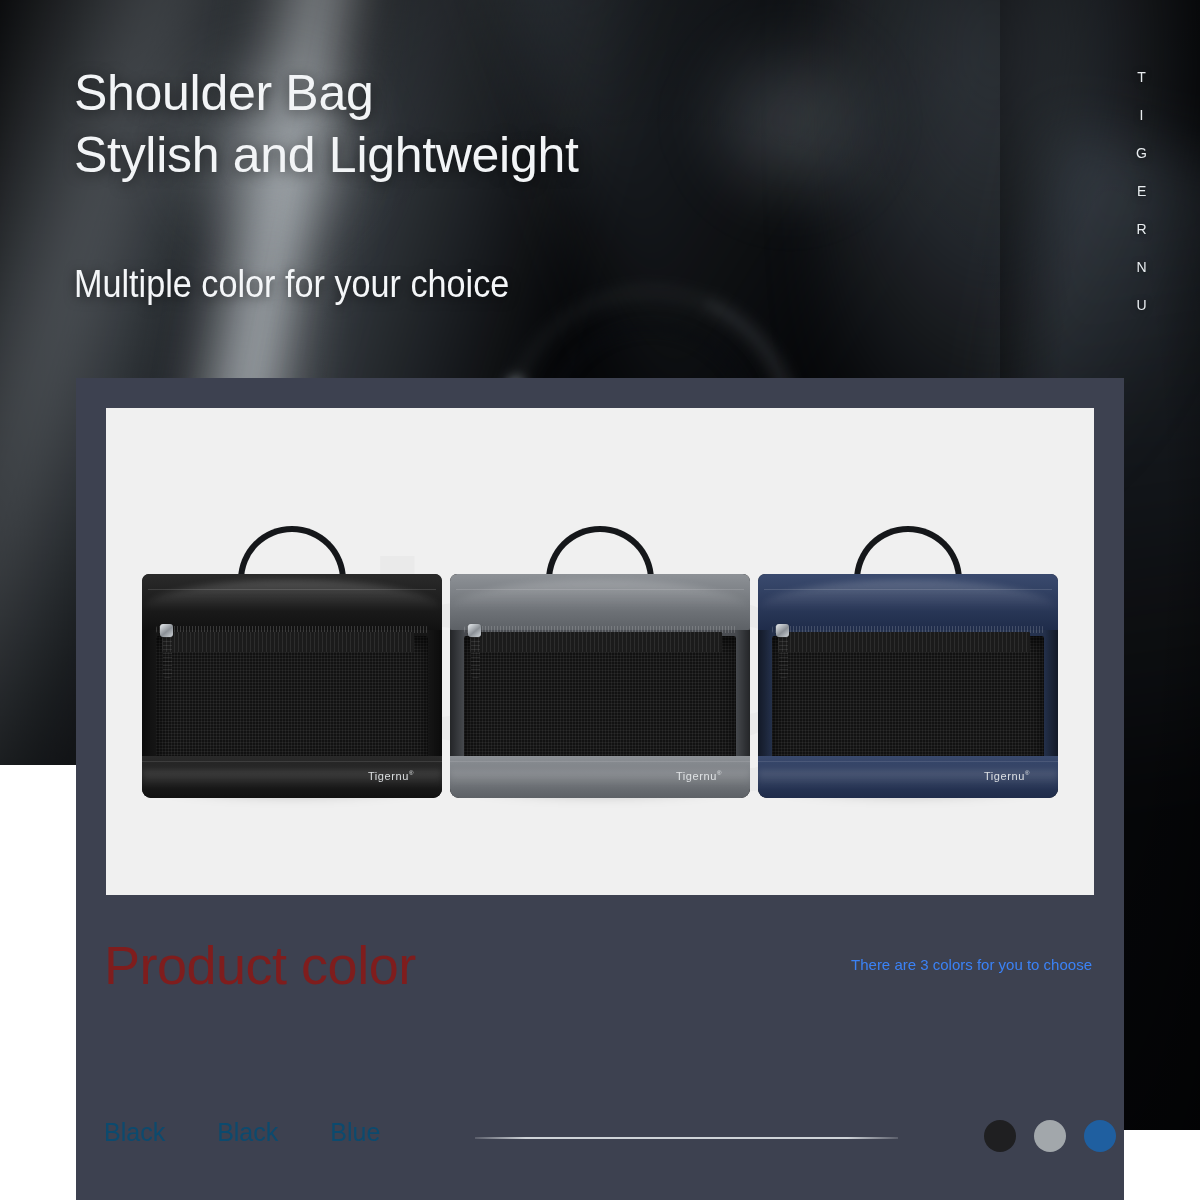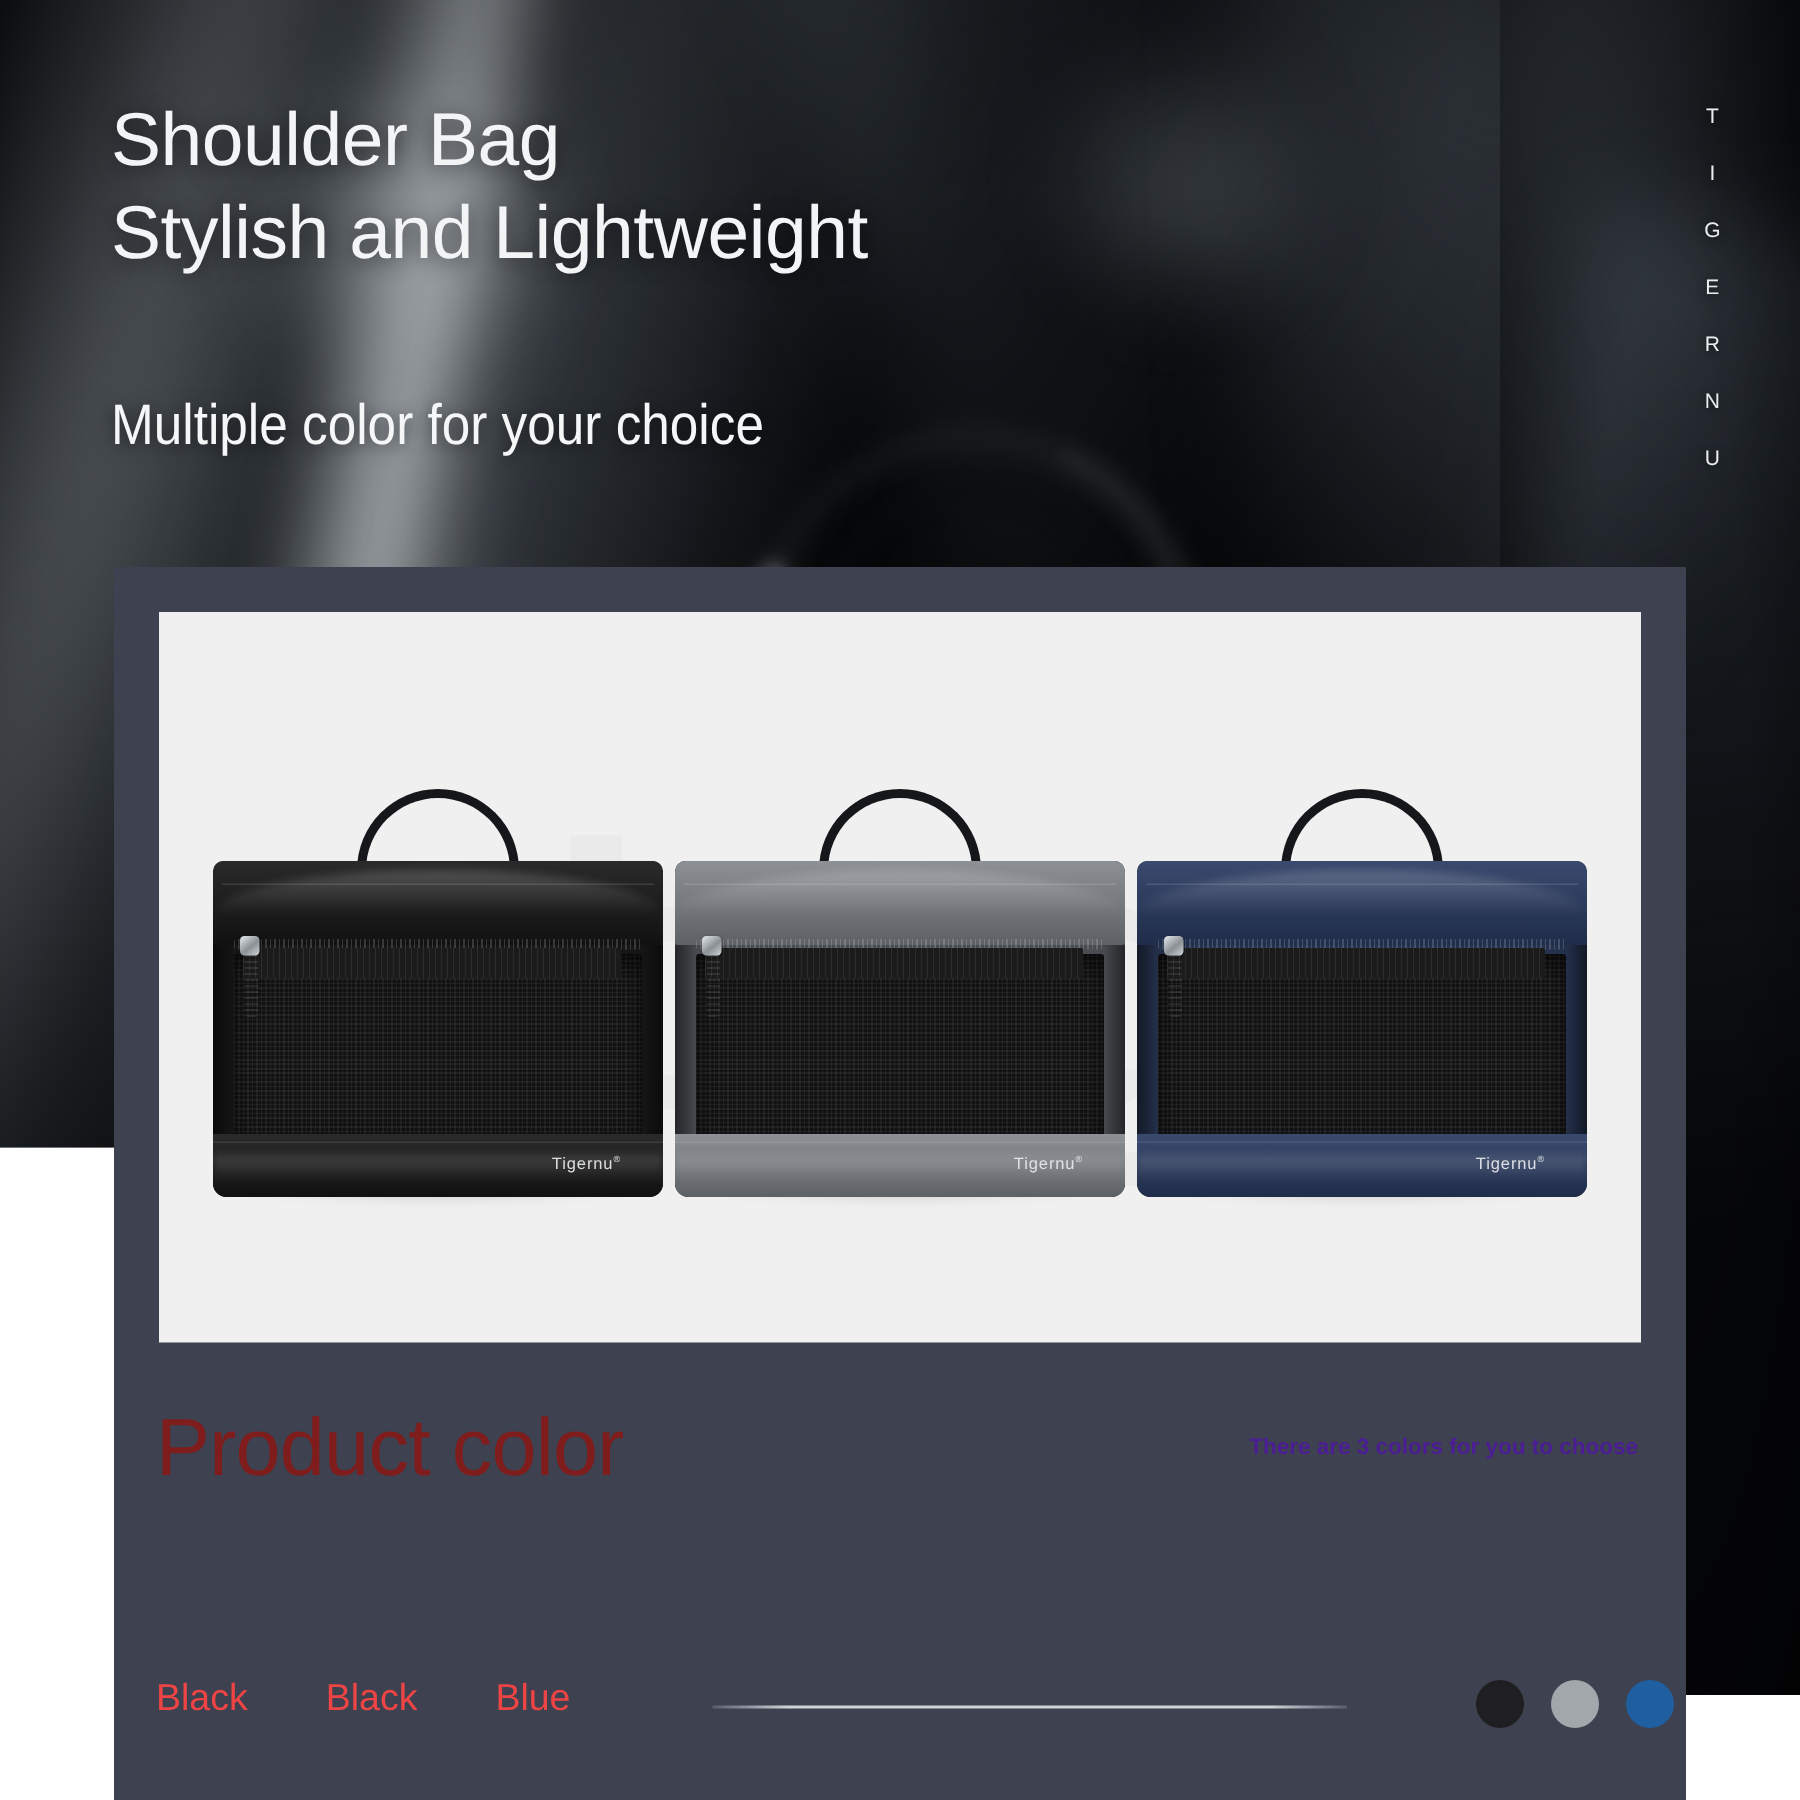--- a/index.html
+++ b/index.html
@@ -219,27 +219,27 @@
   .c-blue .flap, .c-blue .base { background: linear-gradient(180deg, #3a4a6e, #1f2c4a); }
   .c-blue .body { background: #26334f; }
 
   
   .product-title {
     position: absolute; left: 104px; top: 934px;
     color: #7f1d1d; font-size: 54px; font-weight: 400; letter-spacing: -0.5px;
   }
   .product-caption {
     position: absolute; right: 108px; top: 956px;
-    color: #4c1d95; font-size: 15px; font-weight: 700;
+    color: #3b82f6; font-size: 15px; font-weight: 400;
   }
   .color-row {
     position: absolute; left: 104px; right: 84px; top: 1118px; height: 42px;
   }
   .color-labels { position: absolute; left: 0; top: 0; display: flex; gap: 52px; }
-  .color-labels span { color: #ef4444; font-size: 25px; font-weight: 400; }
+  .color-labels span { color: #0c4a6e; font-size: 25px; font-weight: 400; }
   .rule {
     position: absolute; left: 371px; top: 19px; width: 423px; height: 2px;
     background: linear-gradient(90deg, rgba(255,255,255,.15), #cfd3d8 12%, #cfd3d8 88%, rgba(255,255,255,.15));
   }
   .swatches { position: absolute; right: 0; top: 2px; display: flex; gap: 18px; }
   .sw { width: 32px; height: 32px; border-radius: 50%; }
 </style>
 </head>
 <body>
 

